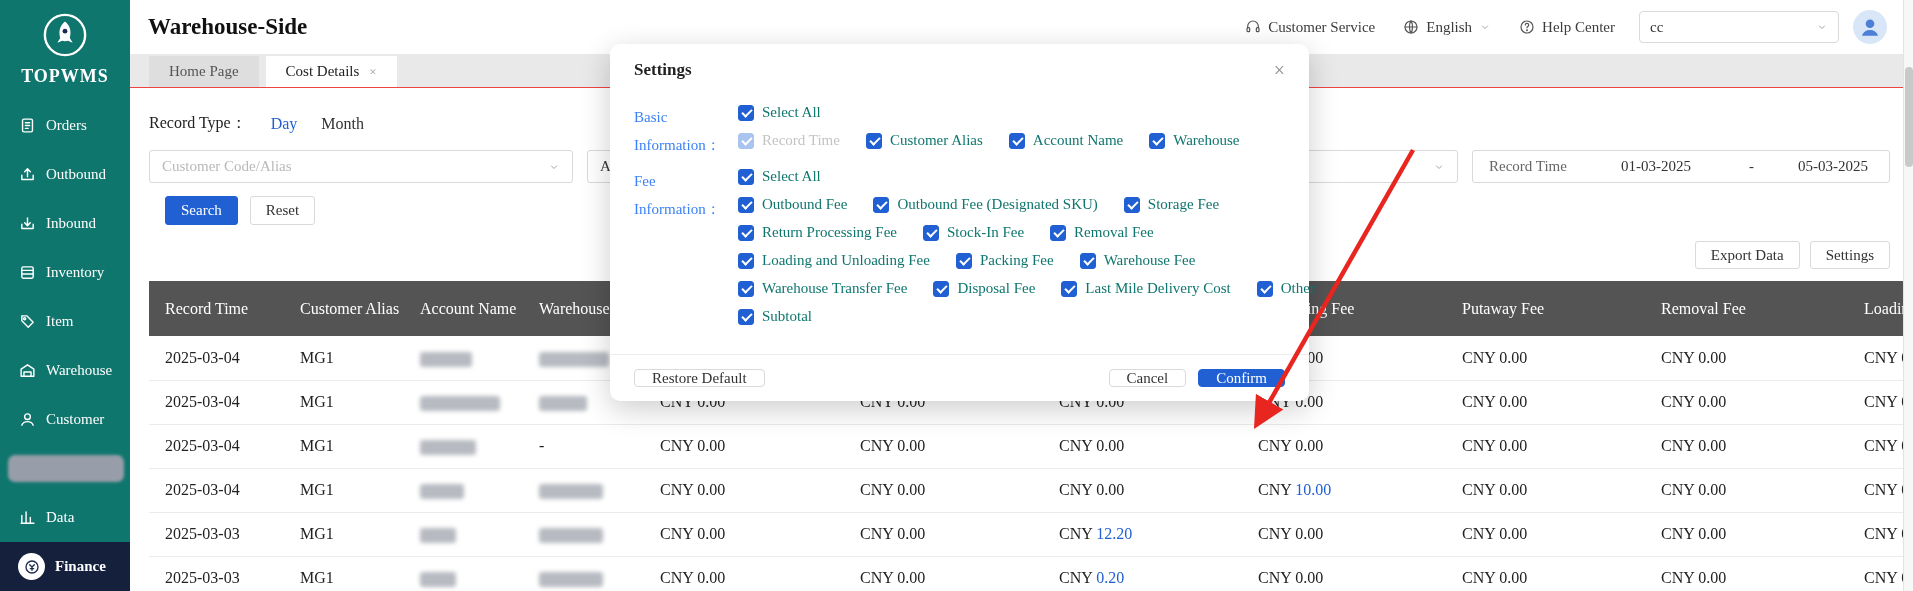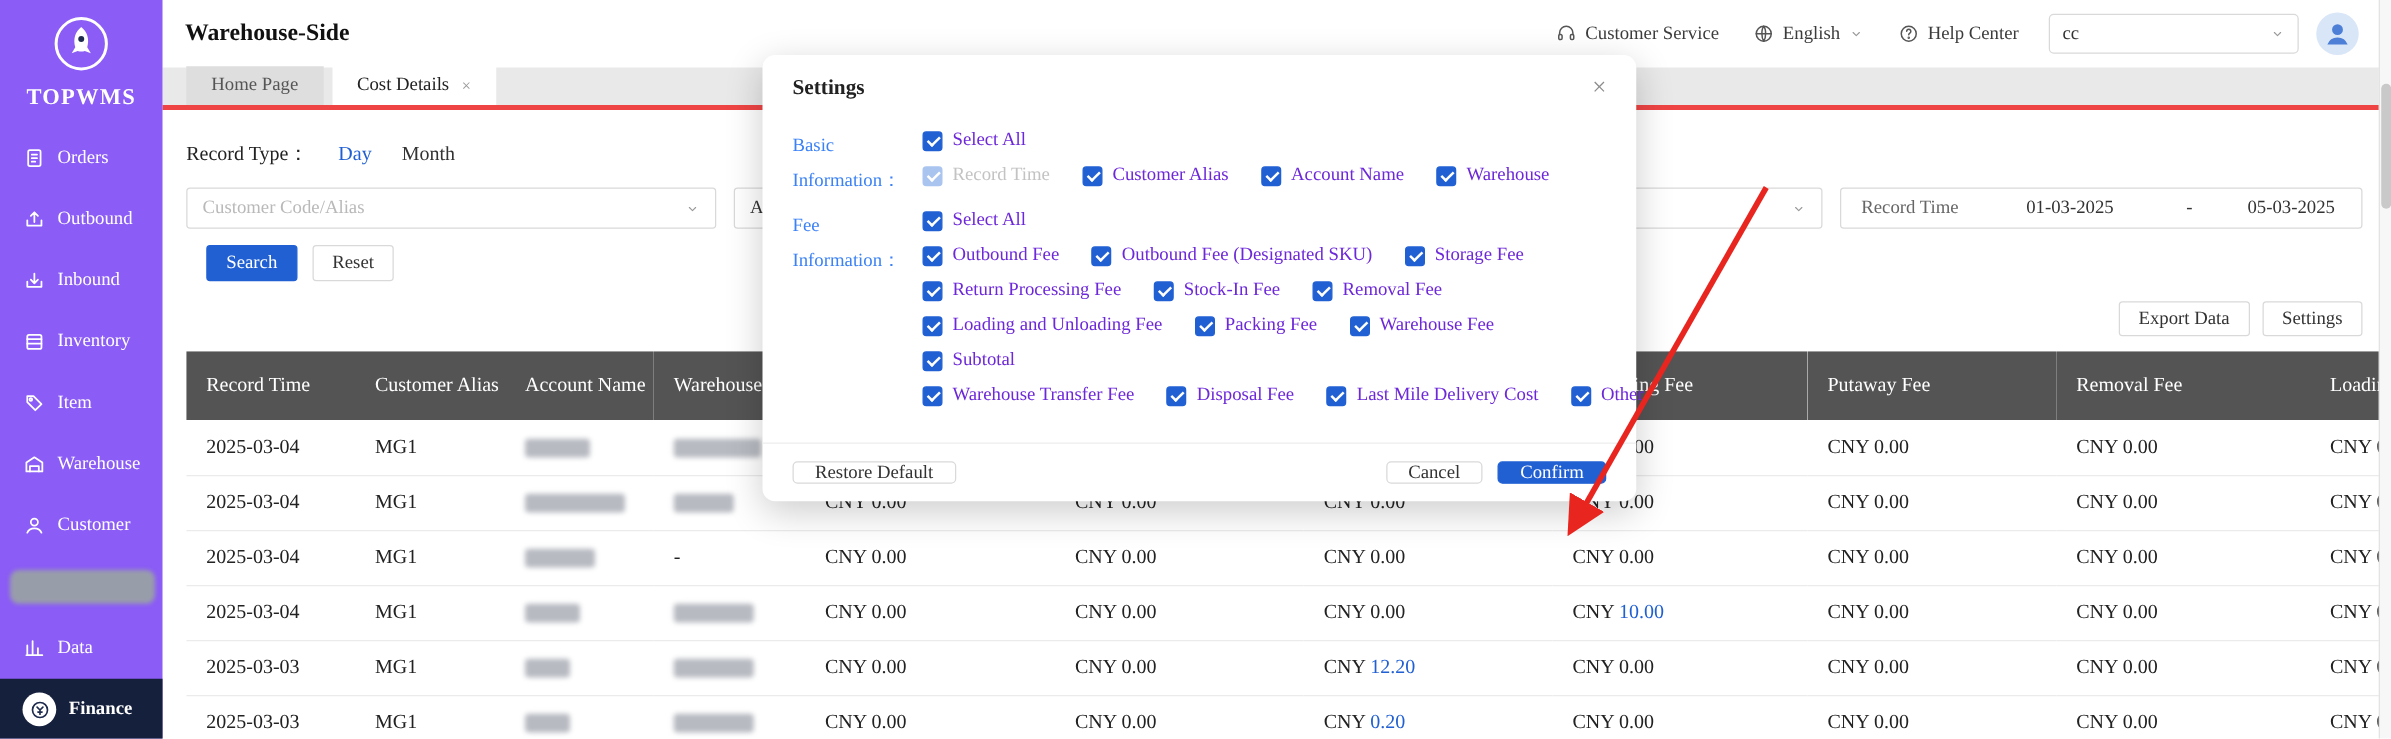--- a/index.html
+++ b/index.html
@@ -1,55 +1,55 @@
 <!DOCTYPE html>
 <html><head>
 <meta charset="utf-8">
 <style>
   html,body{margin:0;padding:0;background:#fff;}
   *{box-sizing:border-box;}
   .page{position:relative;width:1913px;height:591px;overflow:hidden;background:#fff;
         font-family:"Liberation Serif",serif;color:#333;}
 
   
-  .sidebar{position:absolute;left:0;top:0;bottom:0;width:130px;background:#8b5cf6;z-index:10;}
+  .sidebar{position:absolute;left:0;top:0;bottom:0;width:130px;background:#0f766e;z-index:10;}
   .logo-wrap{padding-top:12px;text-align:center;}
   .logo-wrap svg{width:46px;height:46px;display:inline-block;}
   .logo-text{color:#fff;font-weight:bold;font-size:18px;letter-spacing:1px;margin-top:4px;}
   .side-nav{margin-top:14px;}
   .side-item{display:flex;align-items:center;gap:10px;height:49px;padding-left:18px;color:#fff;
              font-size:15px;cursor:pointer;position:relative;}
   .side-item .icon{width:18px;height:18px;display:flex;align-items:center;justify-content:center;flex:none;}
   .side-item .icon svg{width:17px;height:17px;stroke:currentColor;fill:none;stroke-width:2;
                        stroke-linecap:round;stroke-linejoin:round;}
   .side-item.active{background:#15203d;}
   .side-item.active .icon{width:27px;height:27px;background:#fff;border-radius:50%;color:#1e2b4f;}
   .side-item.active .icon svg{width:16px;height:16px;}
   .side-item.active .side-label{font-weight:bold;}
   .redact{position:absolute;left:8px;right:6px;top:11px;height:27px;background:#989daa;
           border-radius:7px;filter:blur(1.5px);}
 
   
   .main{position:absolute;left:130px;right:0;top:0;bottom:0;}
   .topbar{height:54px;background:#fff;display:flex;align-items:center;padding:0 26px 0 18px;}
-  .page-title{font-size:19px;font-weight:bold;color:#111;margin-right:auto;}
+  .page-title{font-size:23px;font-weight:bold;color:#111;margin-right:auto;}
   .tb-item{display:flex;align-items:center;gap:7px;margin-left:28px;font-size:15px;color:#3c3c3c;cursor:pointer;}
   .tb-item svg,.chev svg{width:16px;height:16px;stroke:#555;fill:none;stroke-width:1.8;
                           stroke-linecap:round;stroke-linejoin:round;}
   .chev{display:inline-flex;}
   .chev svg{width:12px;height:12px;stroke:#999;}
   .account-select{width:200px;height:32px;border:1px solid #d9d9d9;border-radius:4px;margin-left:24px;
                   display:flex;align-items:center;justify-content:space-between;padding:0 10px;
                   font-size:15px;color:#333;background:#fff;cursor:pointer;}
   .avatar{width:34px;height:34px;border-radius:50%;background:#d9e6f8;margin-left:14px;flex:none;
           display:flex;align-items:center;justify-content:center;overflow:hidden;cursor:pointer;}
   .avatar svg{width:26px;height:26px;}
 
   
-  .tabbar{height:34px;background:#e9e9e9;border-bottom:4px solid #ef4444;display:flex;align-items:flex-end;
+  .tabbar{height:34px;background:#e9e9e9;border-bottom:1px solid #ef4444;display:flex;align-items:flex-end;
           padding-left:19px;gap:7px;}
   .tab{height:31px;display:flex;align-items:center;gap:10px;padding:0 20px;font-size:15px;color:#555;
        background:#dedede;cursor:pointer;}
   .tab.active{background:#fff;color:#222;}
   .tab-close{font-size:13px;color:#999;cursor:pointer;}
 
   
   .content{position:absolute;top:89px;left:0;right:0;bottom:0;background:#fff;overflow:hidden;}
   .record-type{margin:24px 0 0 19px;font-size:16px;display:flex;gap:24px;align-items:center;}
   .rt-label{color:#222;}
@@ -99,21 +99,21 @@
   .msec-label{width:104px;flex:none;color:#3b82f6;line-height:1.85;}
   .msec-body{flex:1;}
   .check-row{display:flex;align-items:center;gap:26px;margin-bottom:11px;flex-wrap:nowrap;}
   .check-item{display:inline-flex;align-items:center;gap:8px;cursor:pointer;white-space:nowrap;}
   .cbox{width:16px;height:16px;border:1px solid #bfbfbf;border-radius:3px;background:#fff;
         position:relative;flex:none;}
   .cbox.checked{background:#2160d3;border-color:#2160d3;}
   .cbox.checked::after{content:"";position:absolute;left:5px;top:1.5px;width:4px;height:8px;
         border:solid #fff;border-width:0 2px 2px 0;transform:rotate(45deg);}
   .cbox.checked.disabled{background:#a9c4ef;border-color:#a9c4ef;}
-  .ctext{color:#6d28d9;}
+  .ctext{color:#0f766e;}
   .ctext.dis{color:#c3c3c3;}
   .modal-footer{border-top:1px solid #ededed;margin-top:6px;padding:14px 24px;display:flex;
                 align-items:center;justify-content:space-between;}
   .footer-right{display:flex;gap:12px;}
   .btn.modal-btn{height:18px;padding:0 17px;border-radius:4px;}
 
   
   .arrow-overlay{position:absolute;left:0;top:0;width:1913px;height:591px;z-index:60;pointer-events:none;}
 
   
@@ -540,39 +540,39 @@
                 <span class="ctext">Packing Fee</span>
               </label>
               <label class="check-item">
                 <span class="cbox checked"></span>
                 <span class="ctext">Warehouse Fee</span>
               </label>
             </div>
             <div class="check-row">
               <label class="check-item">
                 <span class="cbox checked"></span>
+                <span class="ctext">Warehouse Transfer Fee</span>
+              </label>
+              <label class="check-item">
+                <span class="cbox checked"></span>
+                <span class="ctext">Disposal Fee</span>
+              </label>
+              <label class="check-item">
+                <span class="cbox checked"></span>
+                <span class="ctext">Last Mile Delivery Cost</span>
+              </label>
+              <label class="check-item">
+                <span class="cbox checked"></span>
+                <span class="ctext">Other</span>
+              </label>
+            </div>
+            <div class="check-row">
+              <label class="check-item">
+                <span class="cbox checked"></span>
                 <span class="ctext">Subtotal</span>
-              </label>
-            </div>
-            <div class="check-row">
-              <label class="check-item">
-                <span class="cbox checked"></span>
-                <span class="ctext">Warehouse Transfer Fee</span>
-              </label>
-              <label class="check-item">
-                <span class="cbox checked"></span>
-                <span class="ctext">Disposal Fee</span>
-              </label>
-              <label class="check-item">
-                <span class="cbox checked"></span>
-                <span class="ctext">Last Mile Delivery Cost</span>
-              </label>
-              <label class="check-item">
-                <span class="cbox checked"></span>
-                <span class="ctext">Other</span>
               </label>
             </div>
           </div>
         </div>
       </div>
     <div class="modal-footer">
       <button class="btn modal-btn">Restore Default</button>
       <div class="footer-right">
         <button class="btn modal-btn">Cancel</button>
         <button class="btn primary modal-btn">Confirm</button>

